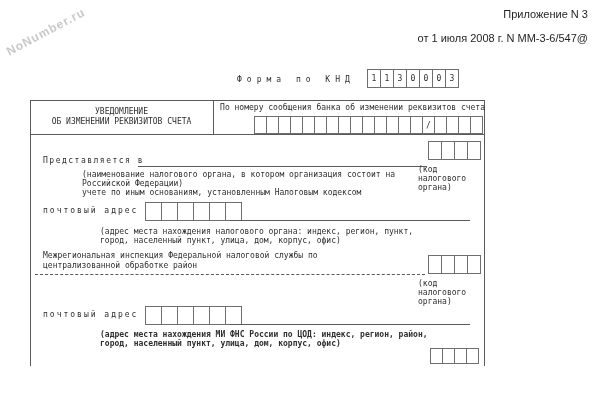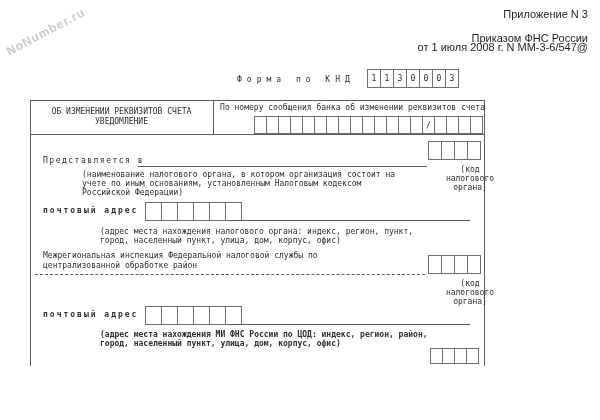--- a/index.html
+++ b/index.html
@@ -66,53 +66,52 @@
   }
   .hdr-right{
     position:absolute;left:214px;top:100px;width:271px;height:35px;
     box-sizing:border-box;
     border-bottom:1px solid #5a5a5a;
   }
   .hdr-right .lbl{display:block;text-align:right;margin-top:3px;white-space:nowrap;}
 
   .lab{position:absolute;white-space:nowrap;padding-left:8px;}
   .ls15{letter-spacing:1.5px;}
-  .ls2{letter-spacing:2px;font-weight:bold;}
+  .ls2{letter-spacing:2px;}
   .cap{position:absolute;text-align:left;line-height:9px;white-space:nowrap;}
-  .capblock{position:absolute;text-align:center;line-height:9px;margin-left:20px;}
+  .capblock{position:absolute;text-align:left;line-height:9px;}
 </style>
 </head>
 <body>
 
 <div id="page">
 
   <div class="watermark">NoNumber.ru</div>
 
   <div class="top-right">
     <div class="appendix">Приложение N 3</div>
-    <div>Приказом ФНС России</div>
     <div>от 1 июля 2008 г. N ММ-3-6/547@</div>
   </div>
 
   <div class="knd-label">Форма по КНД</div>
   <div class="cells cells--knd" style="left:367px;top:69px;">
       <span class="cell">1</span>
       <span class="cell">1</span>
       <span class="cell">3</span>
       <span class="cell">0</span>
       <span class="cell">0</span>
       <span class="cell">0</span>
       <span class="cell">3</span>
     </div>
 
   <div class="formbox"></div>
 
   <div class="hdr-left">
+    <div>УВЕДОМЛЕНИЕ</div>
     <div>ОБ ИЗМЕНЕНИИ РЕКВИЗИТОВ СЧЕТА</div>
-    <div>УВЕДОМЛЕНИЕ</div>
   </div>
 
   <div class="hdr-right">
     <span class="lbl">По номеру сообщения банка об изменении реквизитов счета</span>
     <div class="cells cells--msg" style="left:40px;bottom:0px;">
         <span class="cell"></span>
         <span class="cell"></span>
         <span class="cell"></span>
         <span class="cell"></span>
         <span class="cell"></span>
@@ -130,22 +129,22 @@
         <span class="cell"></span>
         <span class="cell"></span>
         <span class="cell"></span>
       </div>
   </div>
 
   <div class="lab ls15" style="left:35px;top:156px;">Представляется в</div>
   <div class="hline" style="left:138px;top:166px;width:289px;"></div>
   <div class="cap" style="left:82px;top:170px;width:400px;">
     <div>(наименование налогового органа, в котором организация состоит на</div>
+    <div>Российской Федерации)</div>
     <div>учете по иным основаниям, установленным Налоговым кодексом</div>
-    <div>Российской Федерации)</div>
   </div>
   <div class="cells cells--code" style="left:428px;top:141px;">
       <span class="cell"></span>
       <span class="cell"></span>
       <span class="cell"></span>
       <span class="cell"></span>
     </div>
   <div class="capblock" style="left:418px;top:165px;width:64px;">
     <div>(код</div>
     <div>налогового</div>

